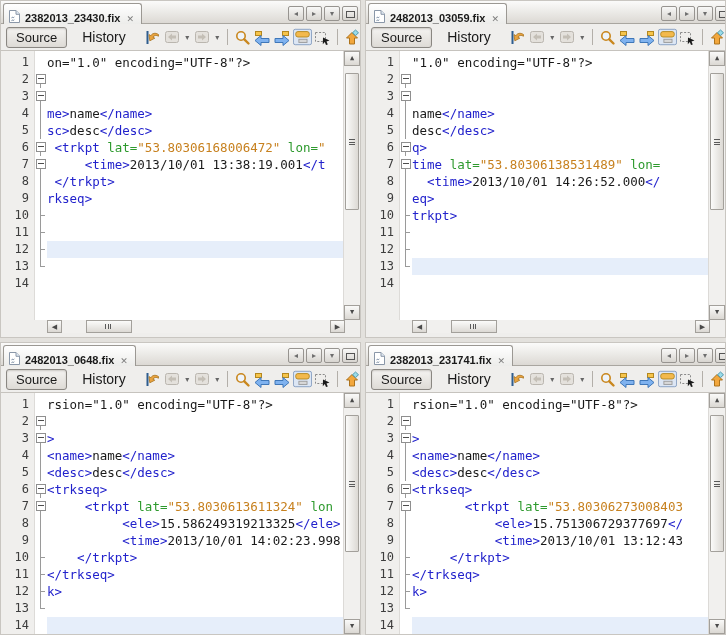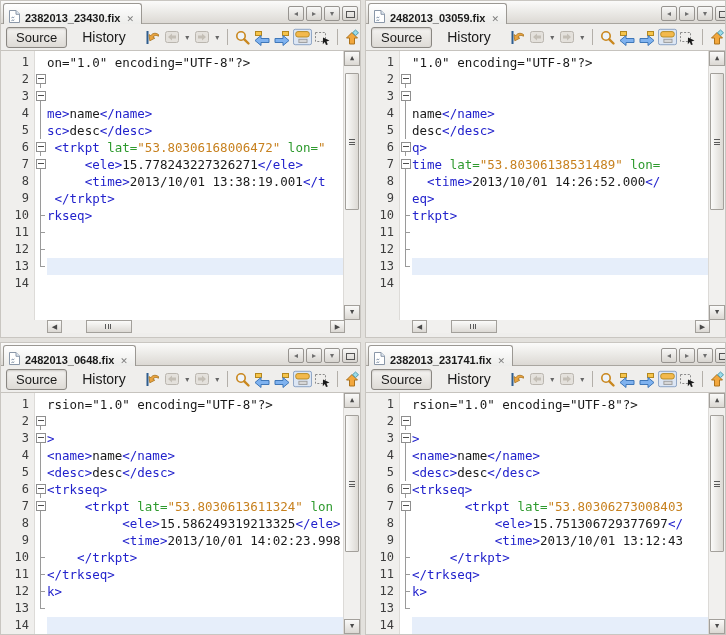--- a/index.html
+++ b/index.html
@@ -232,21 +232,20 @@
           </div>
           <div class="fold-cell" data-name="fold-guide"></div>
         </div>
       <div class="code" data-name="code-area">
           <div class="crow" data-name="code-line"><span class="sg-t">on="1.0" encoding="UTF-8"?&gt;</span></div>
           <div class="crow" data-name="code-line"></div>
           <div class="crow" data-name="code-line"></div>
           <div class="crow" data-name="code-line"><span class="sg-g">me&gt;</span><span class="sg-t">name</span><span class="sg-g">&lt;/name&gt;</span></div>
           <div class="crow" data-name="code-line"><span class="sg-g">sc&gt;</span><span class="sg-t">desc</span><span class="sg-g">&lt;/desc&gt;</span></div>
           <div class="crow" data-name="code-line"><span class="sg-t"> </span><span class="sg-g">&lt;trkpt</span><span class="sg-t"> </span><span class="sg-a">lat=</span><span class="sg-v">"53.80306168006472"</span><span class="sg-t"> </span><span class="sg-a">lon=</span><span class="sg-v">"</span></div>
-          <div class="crow" data-name="code-line"><span class="sg-t">     </span><span class="sg-g">&lt;ele&gt;</span><span class="sg-t">15.778243227326271</span><span class="sg-g">&lt;/ele&gt;</span></div>
           <div class="crow" data-name="code-line"><span class="sg-t">     </span><span class="sg-g">&lt;time&gt;</span><span class="sg-t">2013/10/01 13:38:19.001</span><span class="sg-g">&lt;/t</span></div>
           <div class="crow" data-name="code-line"><span class="sg-t"> </span><span class="sg-g">&lt;/trkpt&gt;</span></div>
           <div class="crow" data-name="code-line"><span class="sg-g">rkseq&gt;</span></div>
           <div class="crow" data-name="code-line"></div>
           <div class="crow" data-name="code-line"></div>
           <div class="crow cur" data-name="code-line-current"></div>
         </div>
       <div class="vscroll" data-name="vertical-scrollbar">
         <div class="sb-btn" data-name="scroll-up-button">▲</div>
         <div class="v-thumb" data-name="vertical-scrollbar-thumb">

